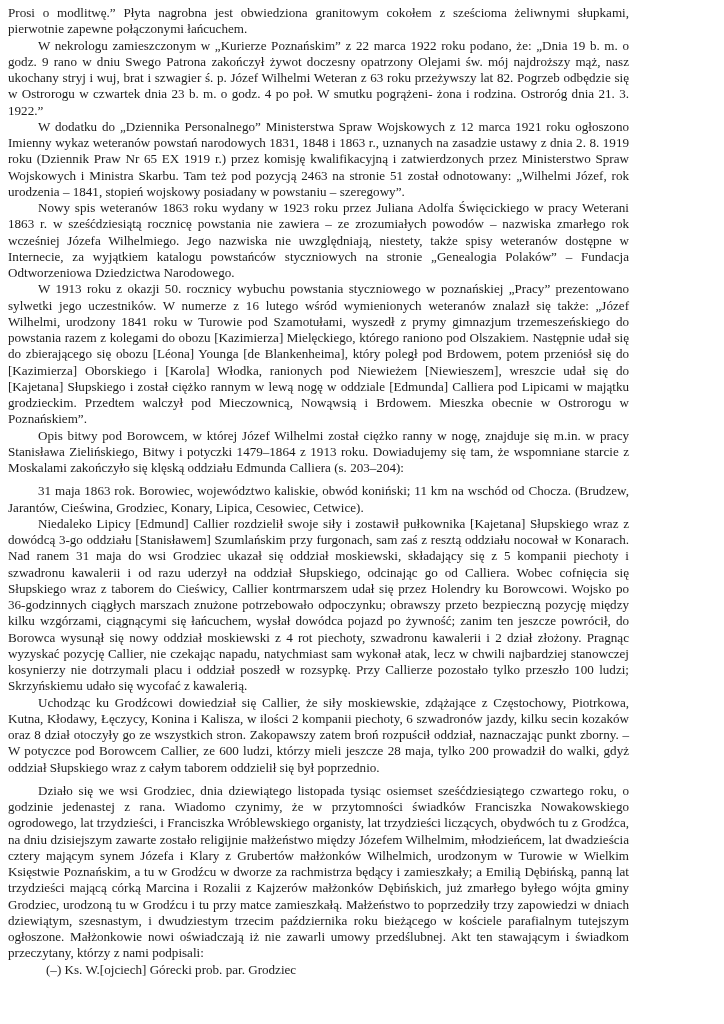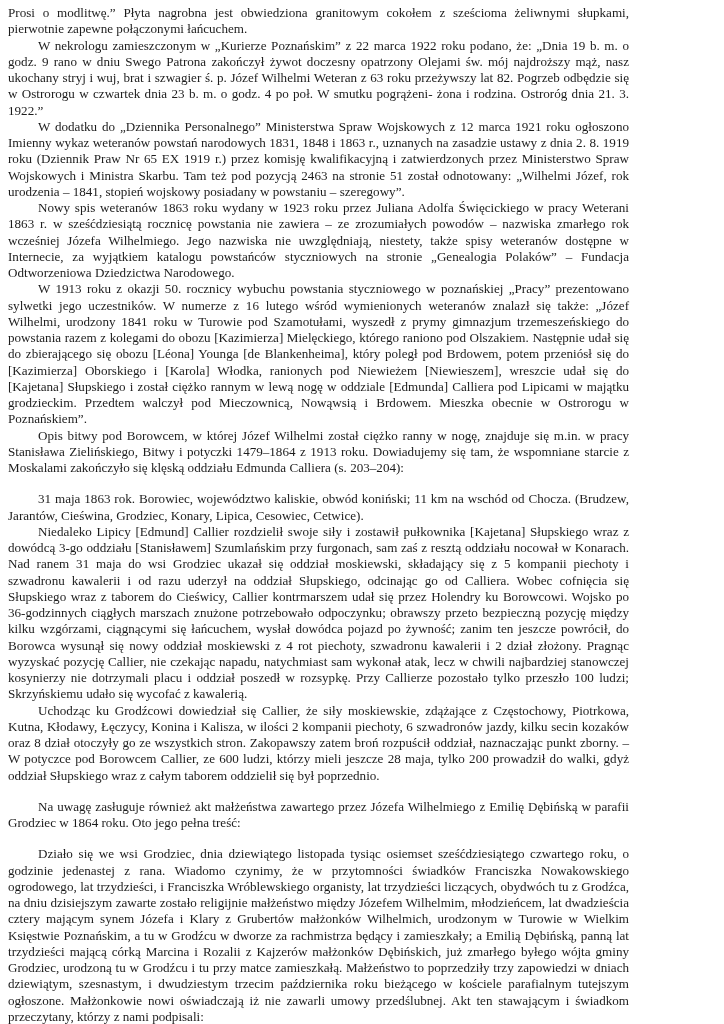--- a/index.html
+++ b/index.html
@@ -21,36 +21,36 @@
     font-size: 13.1px;
     line-height: 16.25px;
     color: #1c1c1c;
     text-align: justify;
   }
   .page p {
     margin: 0;
     text-align: justify;
   }
   .page p.indent { text-indent: 30px; }
-  .page p.gap-before { margin-top: 15px; }
+  .page p.gap-before { margin-top: 7px; }
   .page p.signature {
     text-align: left;
     text-indent: 38px;
   }
   .it { }
   .ro { font-style: normal; }
 </style>
 </head>
 <body>
 
 <div class="page" style="background: rgb(255, 255, 255); color: rgb(28, 28, 28);">
     <p class="body"><span class="ro">Prosi o modlitwę.” Płyta nagrobna jest obwiedziona granitowym cokołem z sześcioma żeliwnymi słupkami, pierwotnie zapewne połączonymi łańcuchem.</span></p>
     <p class="body indent"><span class="ro">W nekrologu zamieszczonym w „Kurierze Poznańskim” z 22 marca 1922 roku podano, że: „Dnia 19 b. m. o godz. 9 rano w dniu Swego Patrona zakończył żywot doczesny opatrzony Olejami św. mój najdroższy mąż, nasz ukochany stryj i wuj, brat i szwagier ś. p. Józef Wilhelmi Weteran z 63 roku przeżywszy lat 82. Pogrzeb odbędzie się w Ostrorogu w czwartek dnia 23 b. m. o godz. 4 po poł. W smutku pogrążeni- żona i rodzina. Ostroróg dnia 21. 3. 1922.”</span></p>
     <p class="body indent"><span class="ro">W dodatku do „Dziennika Personalnego” Ministerstwa Spraw Wojskowych z 12 marca 1921 roku ogłoszono </span><span class="it">Imienny wykaz weteranów powstań narodowych 1831, 1848 i 1863 r., uznanych na zasadzie ustawy z dnia 2. 8. 1919 roku (Dziennik Praw Nr 65 EX 1919 r.) przez komisję kwalifikacyjną i zatwierdzonych przez Ministerstwo Spraw Wojskowych i Ministra Skarbu.</span><span class="ro"> Tam też pod pozycją 2463 na stronie 51 został odnotowany: „Wilhelmi Józef, rok urodzenia – 1841, stopień wojskowy posiadany w powstaniu – szeregowy”.</span></p>
     <p class="body indent"><span class="it">Nowy spis weteranów 1863 roku</span><span class="ro"> wydany w 1923 roku przez Juliana Adolfa Święcickiego w pracy </span><span class="it">Weterani 1863 r. w sześćdziesiątą rocznicę powstania</span><span class="ro"> nie zawiera – ze zrozumiałych powodów – nazwiska zmarłego rok wcześniej Józefa Wilhelmiego. Jego nazwiska nie uwzględniają, niestety, także spisy weteranów dostępne w Internecie, za wyjątkiem katalogu powstańców styczniowych na stronie „Genealogia Polaków” – Fundacja Odtworzeniowa Dziedzictwa Narodowego.</span></p>
     <p class="body indent"><span class="ro">W 1913 roku z okazji 50. rocznicy wybuchu powstania styczniowego w poznańskiej „Pracy” prezentowano sylwetki jego uczestników. W numerze z 16 lutego wśród wymienionych weteranów znalazł się także: „Józef Wilhelmi, urodzony 1841 roku w Turowie pod Szamotułami, wyszedł z prymy gimnazjum trzemeszeńskiego do powstania razem z kolegami do obozu [Kazimierza] Mielęckiego, którego raniono pod Olszakiem. Następnie udał się do zbierającego się obozu [Léona] Younga [de Blankenheima], który poległ pod Brdowem, potem przeniósł się do [Kazimierza] Oborskiego i [Karola] Włodka, ranionych pod Niewieżem [Niewieszem], wreszcie udał się do [Kajetana] Słupskiego i został ciężko rannym w lewą nogę w oddziale [Edmunda] Calliera pod Lipicami w majątku grodzieckim. Przedtem walczył pod Mieczownicą, Nowąwsią i Brdowem. Mieszka obecnie w Ostrorogu w Poznańskiem”.</span></p>
     <p class="body indent"><span class="ro">Opis bitwy pod Borowcem, w której Józef Wilhelmi został ciężko ranny w nogę, znajduje się m.in. w pracy Stanisława Zielińskiego, </span><span class="it">Bitwy i potyczki 1479–1864</span><span class="ro"> z 1913 roku. Dowiadujemy się tam, że wspomniane starcie z Moskalami zakończyło się klęską oddziału Edmunda Calliera (s. 203–204):</span></p>
     <p class="quote indent gap-before"><span class="it">31 maja 1863 rok. Borowiec, województwo kaliskie, obwód koniński; 11 km na wschód od Chocza. (Brudzew, Jarantów, Cieświna, Grodziec, Konary, Lipica, Cesowiec, Cetwice).</span></p>
     <p class="quote indent"><span class="it">Niedaleko Lipicy </span><span class="ro">[Edmund]</span><span class="it"> Callier rozdzielił swoje siły i zostawił pułkownika </span><span class="ro">[Kajetana]</span><span class="it"> Słupskiego wraz z dowódcą 3-go oddziału </span><span class="ro">[Stanisławem]</span><span class="it"> Szumlańskim przy furgonach, sam zaś z resztą oddziału nocował w Konarach. Nad ranem 31 maja do wsi Grodziec ukazał się oddział moskiewski, składający się z 5 kompanii piechoty i szwadronu kawalerii i od razu uderzył na oddział Słupskiego, odcinając go od Calliera. Wobec cofnięcia się Słupskiego wraz z taborem do Cieświcy, Callier kontrmarszem udał się przez Holendry ku Borowcowi. Wojsko po 36-godzinnych ciągłych marszach znużone potrzebowało odpoczynku; obrawszy przeto bezpieczną pozycję między kilku wzgórzami, ciągnącymi się łańcuchem, wysłał dowódca pojazd po żywność; zanim ten jeszcze powrócił, do Borowca wysunął się nowy oddział moskiewski z 4 rot piechoty, szwadronu kawalerii i 2 dział złożony. Pragnąc wyzyskać pozycję Callier, nie czekając napadu, natychmiast sam wykonał atak, lecz w chwili najbardziej stanowczej kosynierzy nie dotrzymali placu i oddział poszedł w rozsypkę. Przy Callierze pozostało tylko przeszło 100 ludzi; Skrzyńskiemu udało się wycofać z kawalerią.</span></p>
     <p class="quote indent"><span class="it">Uchodząc ku Grodźcowi dowiedział się Callier, że siły moskiewskie, zdążające z Częstochowy, Piotrkowa, Kutna, Kłodawy, Łęczycy, Konina i Kalisza, w ilości 2 kompanii piechoty, 6 szwadronów jazdy, kilku secin kozaków oraz 8 dział otoczyły go ze wszystkich stron. Zakopawszy zatem broń rozpuścił oddział, naznaczając punkt zborny. – W potyczce pod Borowcem Callier, ze 600 ludzi, którzy mieli jeszcze 28 maja, tylko 200 prowadził do walki, gdyż oddział Słupskiego wraz z całym taborem oddzielił się był poprzednio.</span></p>
-    <p class="body indent gap-before"><span class="ro">Na uwagę zasługuje również akt małżeństwa zawartego przez Józefa Wilhelmiego z Emilię Dębińską w parafii Grodziec w 1864 roku. Oto jego pełna treść:</span></p>
     <p class="quote indent gap-before"><span class="it">Działo się we wsi Grodziec, dnia dziewiątego listopada tysiąc osiemset sześćdziesiątego czwartego roku, o godzinie jedenastej z rana. Wiadomo czynimy, że w przytomności świadków Franciszka Nowakowskiego ogrodowego, lat trzydzieści, i Franciszka Wróblewskiego organisty, lat trzydzieści liczących, obydwóch tu z Grodźca, na dniu dzisiejszym zawarte zostało religijnie małżeństwo między Józefem Wilhelmim, młodzieńcem, lat dwadzieścia cztery mającym synem Józefa i Klary z Grubertów małżonków Wilhelmich, urodzonym w Turowie w Wielkim Księstwie Poznańskim, a tu w Grodźcu w dworze za rachmistrza będący i zamieszkały; a Emilią Dębińską, panną lat trzydzieści mającą córką Marcina i Rozalii z Kajzerów małżonków Dębińskich, już zmarłego byłego wójta gminy Grodziec, urodzoną tu w Grodźcu i tu przy matce zamieszkałą. Małżeństwo to poprzedziły trzy zapowiedzi w dniach dziewiątym, szesnastym, i dwudziestym trzecim października roku bieżącego w kościele parafialnym tutejszym ogłoszone. Małżonkowie nowi oświadczają iż nie zawarli umowy przedślubnej. Akt ten stawającym i świadkom przeczytany, którzy z nami podpisali:</span></p>
+    <p class="signature indent"><span class="it">(–) Ks. W.</span><span class="ro">[ojciech]</span><span class="it"> Górecki prob. par. Grodziec</span></p>
   </div>
 
 </body></html>

